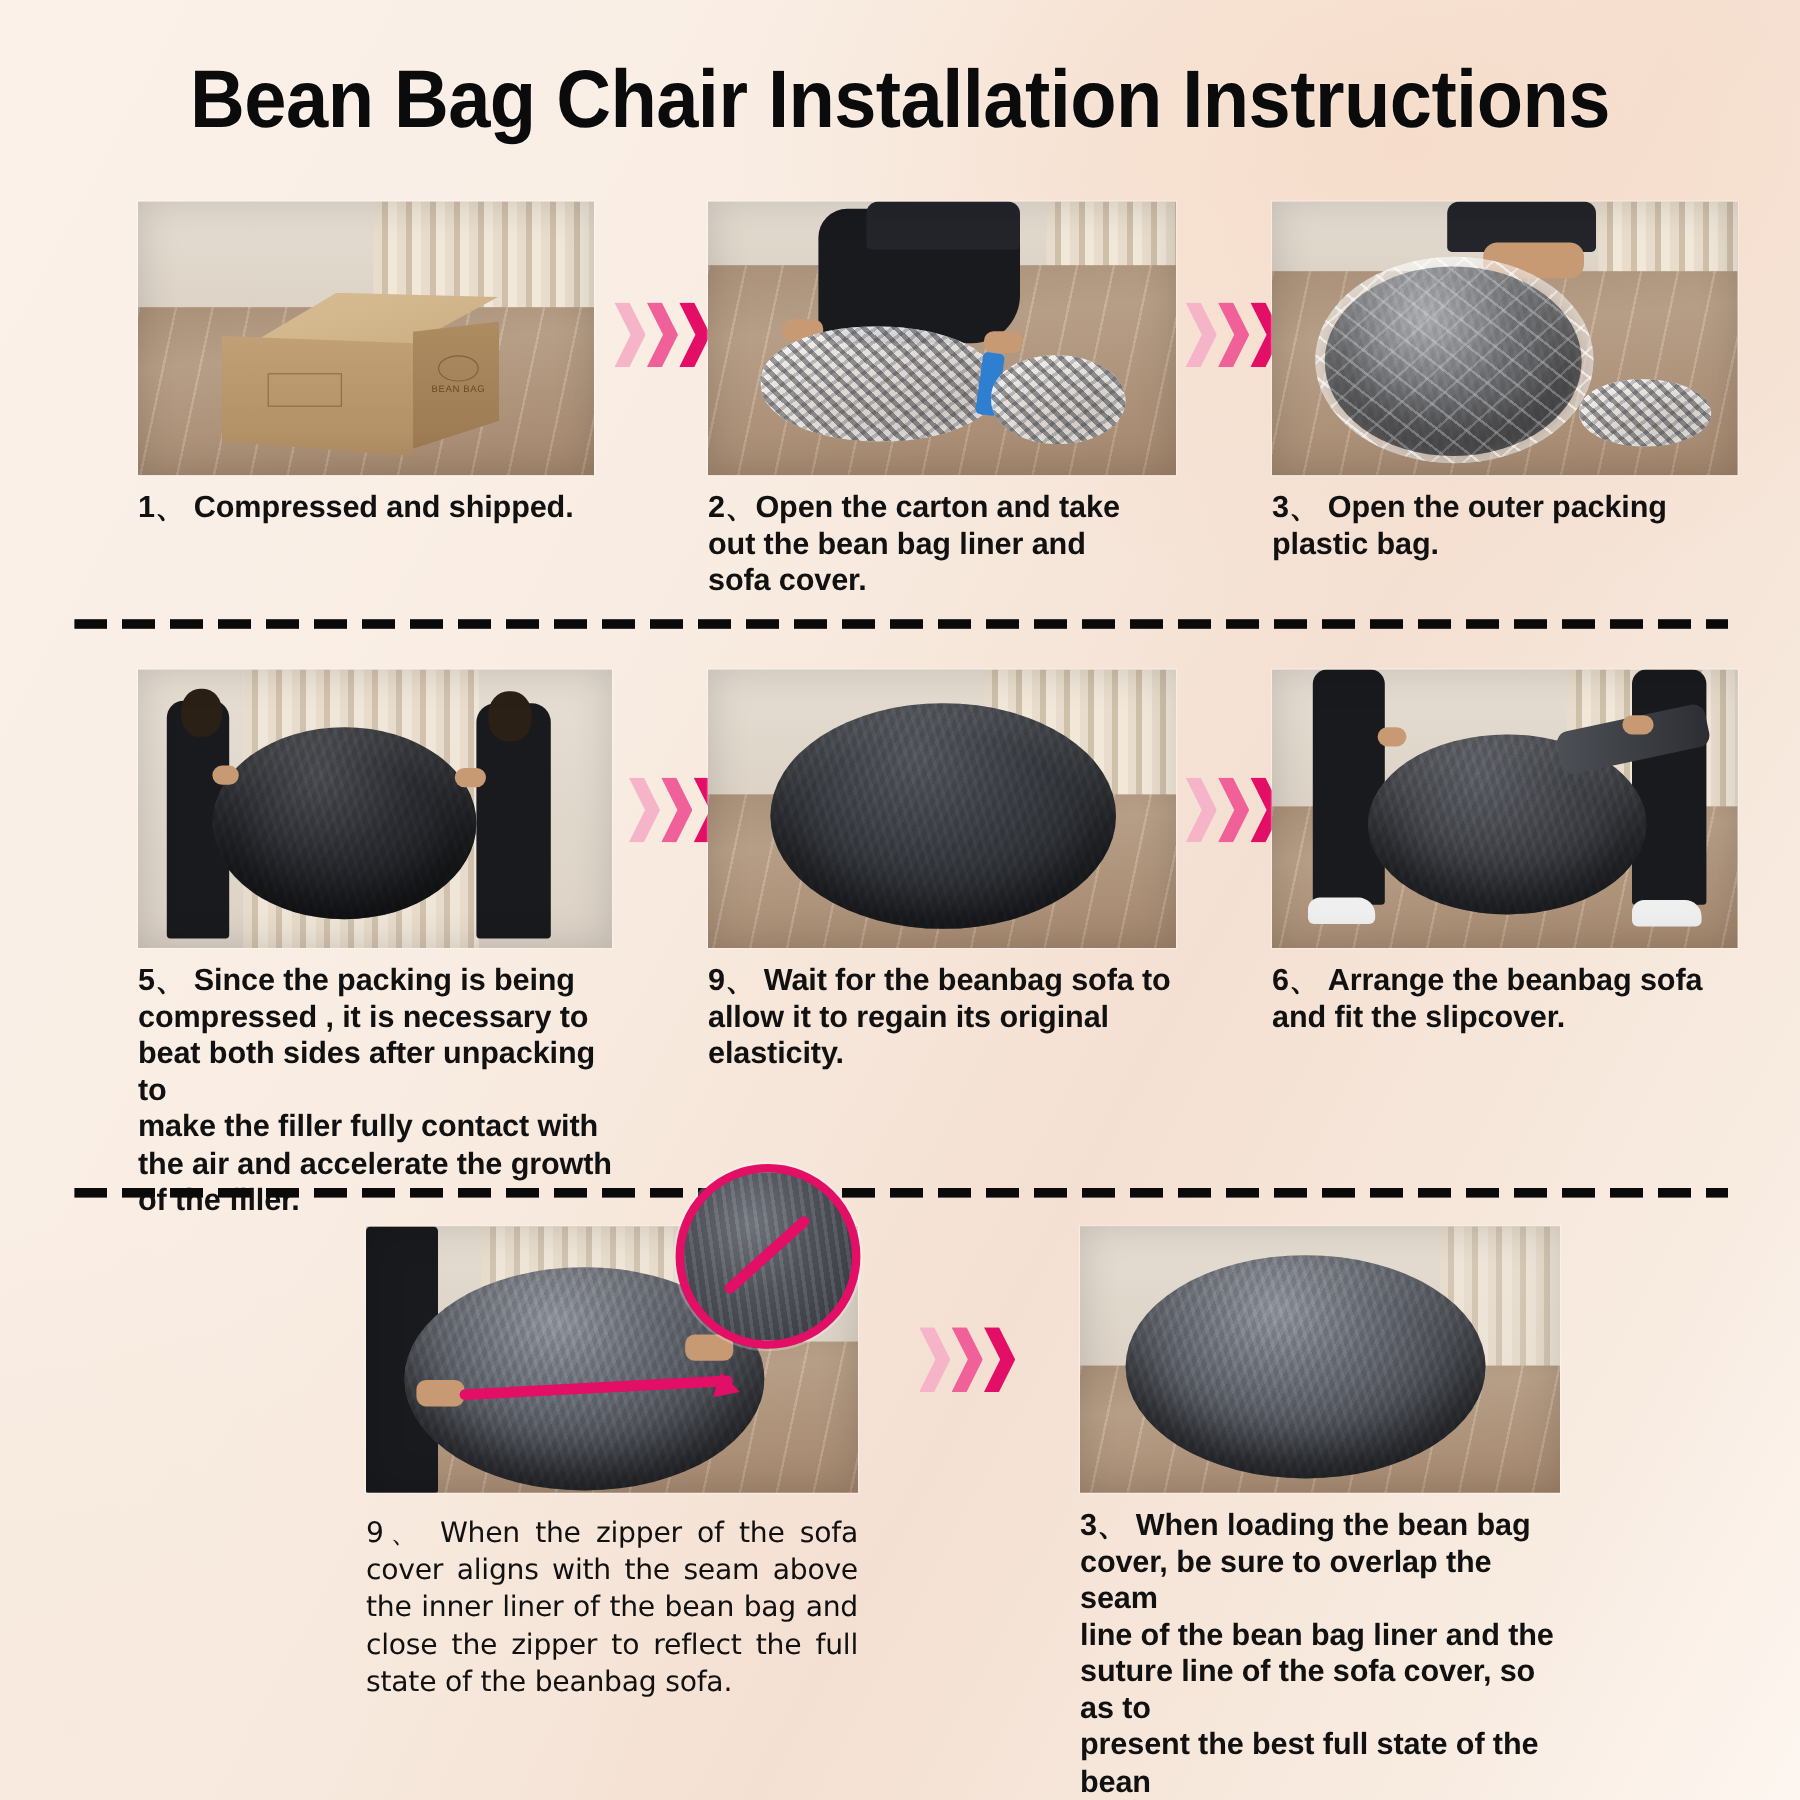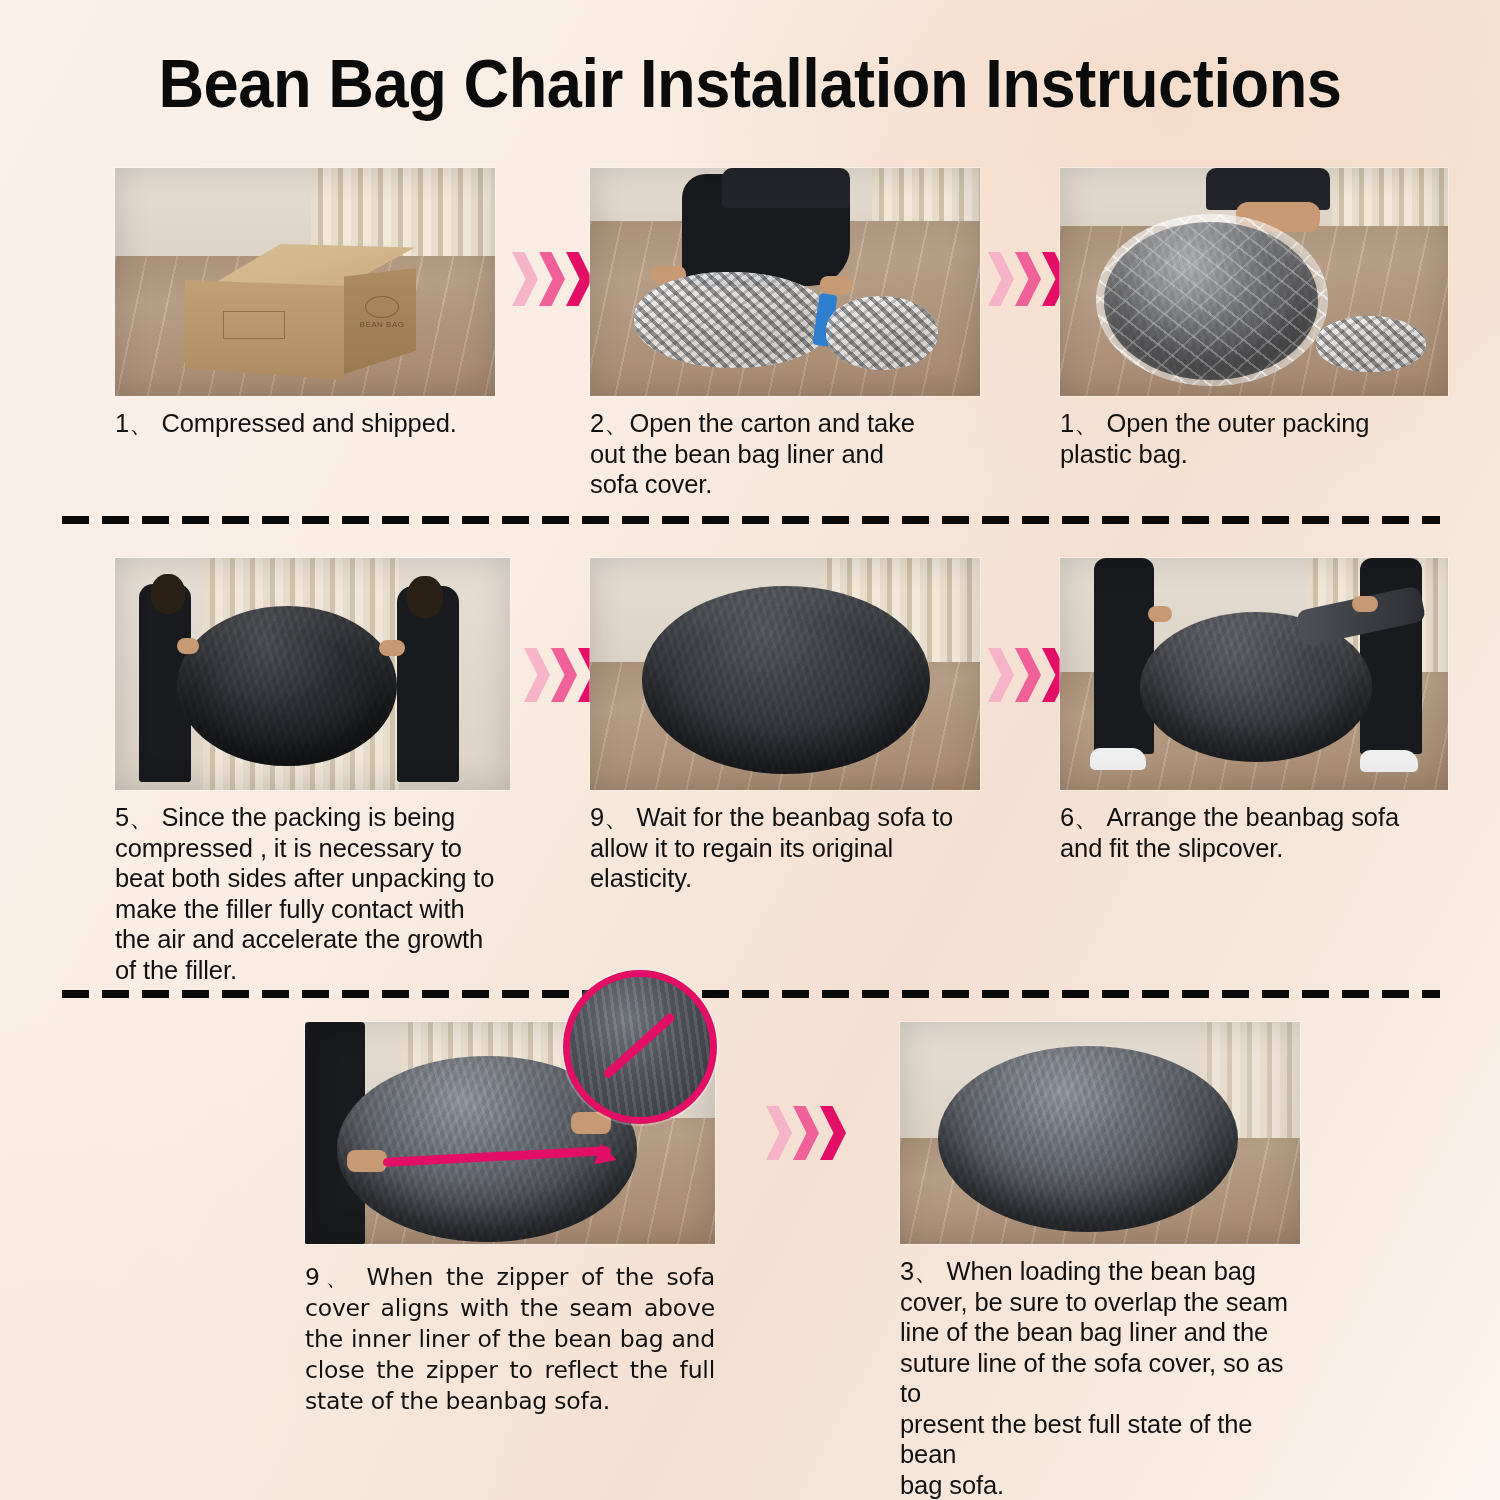--- a/index.html
+++ b/index.html
@@ -48,21 +48,21 @@
   .caption {
     font-family: "Liberation Sans Narrow", "Liberation Sans", sans-serif;
     color: #111;
     font-size: 25.5px;
     line-height: 30.5px;
     font-weight: 500;
     letter-spacing: -0.1px;
     margin-top: 12px;
     white-space: pre-line;
   }
-  .caption.narrow { transform-origin: left top; }
+  .caption.narrow { transform-origin: left top; font-weight: bold; }
   .caption.justified {
     font-family: "DejaVu Sans", sans-serif;
     font-size: 23.5px;
     line-height: 31px;
     text-align: justify;
     text-align-last: left;
     white-space: normal;
     letter-spacing: -0.2px;
   }
 
@@ -311,21 +311,21 @@
     <div class="curtain" style="left:272px; width:116px; height:86px;"></div>
     <div class="room-floor" style="height:170px;"></div>
     <div class="person top" style="left:146px; top:0px; width:124px; height:42px;"></div>
     <div class="person skin" style="left:176px; top:34px; width:84px; height:30px; border-radius:12px;"></div>
     <div class="plasticwrap" style="left:36px; top:46px; width:232px; height:172px;"></div>
     <div class="beanbag" style="left:44px; top:54px; width:214px; height:158px; opacity:.92;"></div>
     <div class="plasticwrap" style="left:36px; top:46px; width:232px; height:172px; opacity:.55;"></div>
     <div class="sealbag" style="left:256px; top:148px; width:110px; height:56px;"></div>
     <div class="vignette-shadow"></div>
   </div>
-  <div class="caption narrow">1、 Open the outer packing
+  <div class="caption narrow">3、 Open the outer packing
 plastic bag.</div>
 </div>
 
 <div class="divider" style="left:62px; top:516px; width:1378px;"></div>
 
 <div class="cell" style="left:115px; top:558px; width:395px;">
   <div class="photo" style="width:395px; height:232px;">
     <div class="room-wall" style="height:232px;"></div>
     <div class="curtain" style="left:88px; width:196px; height:232px; opacity:.9;"></div>
     <div class="person legs" style="left:24px; top:26px; width:52px; height:198px; border-radius:14px 14px 3px 3px;"></div>

